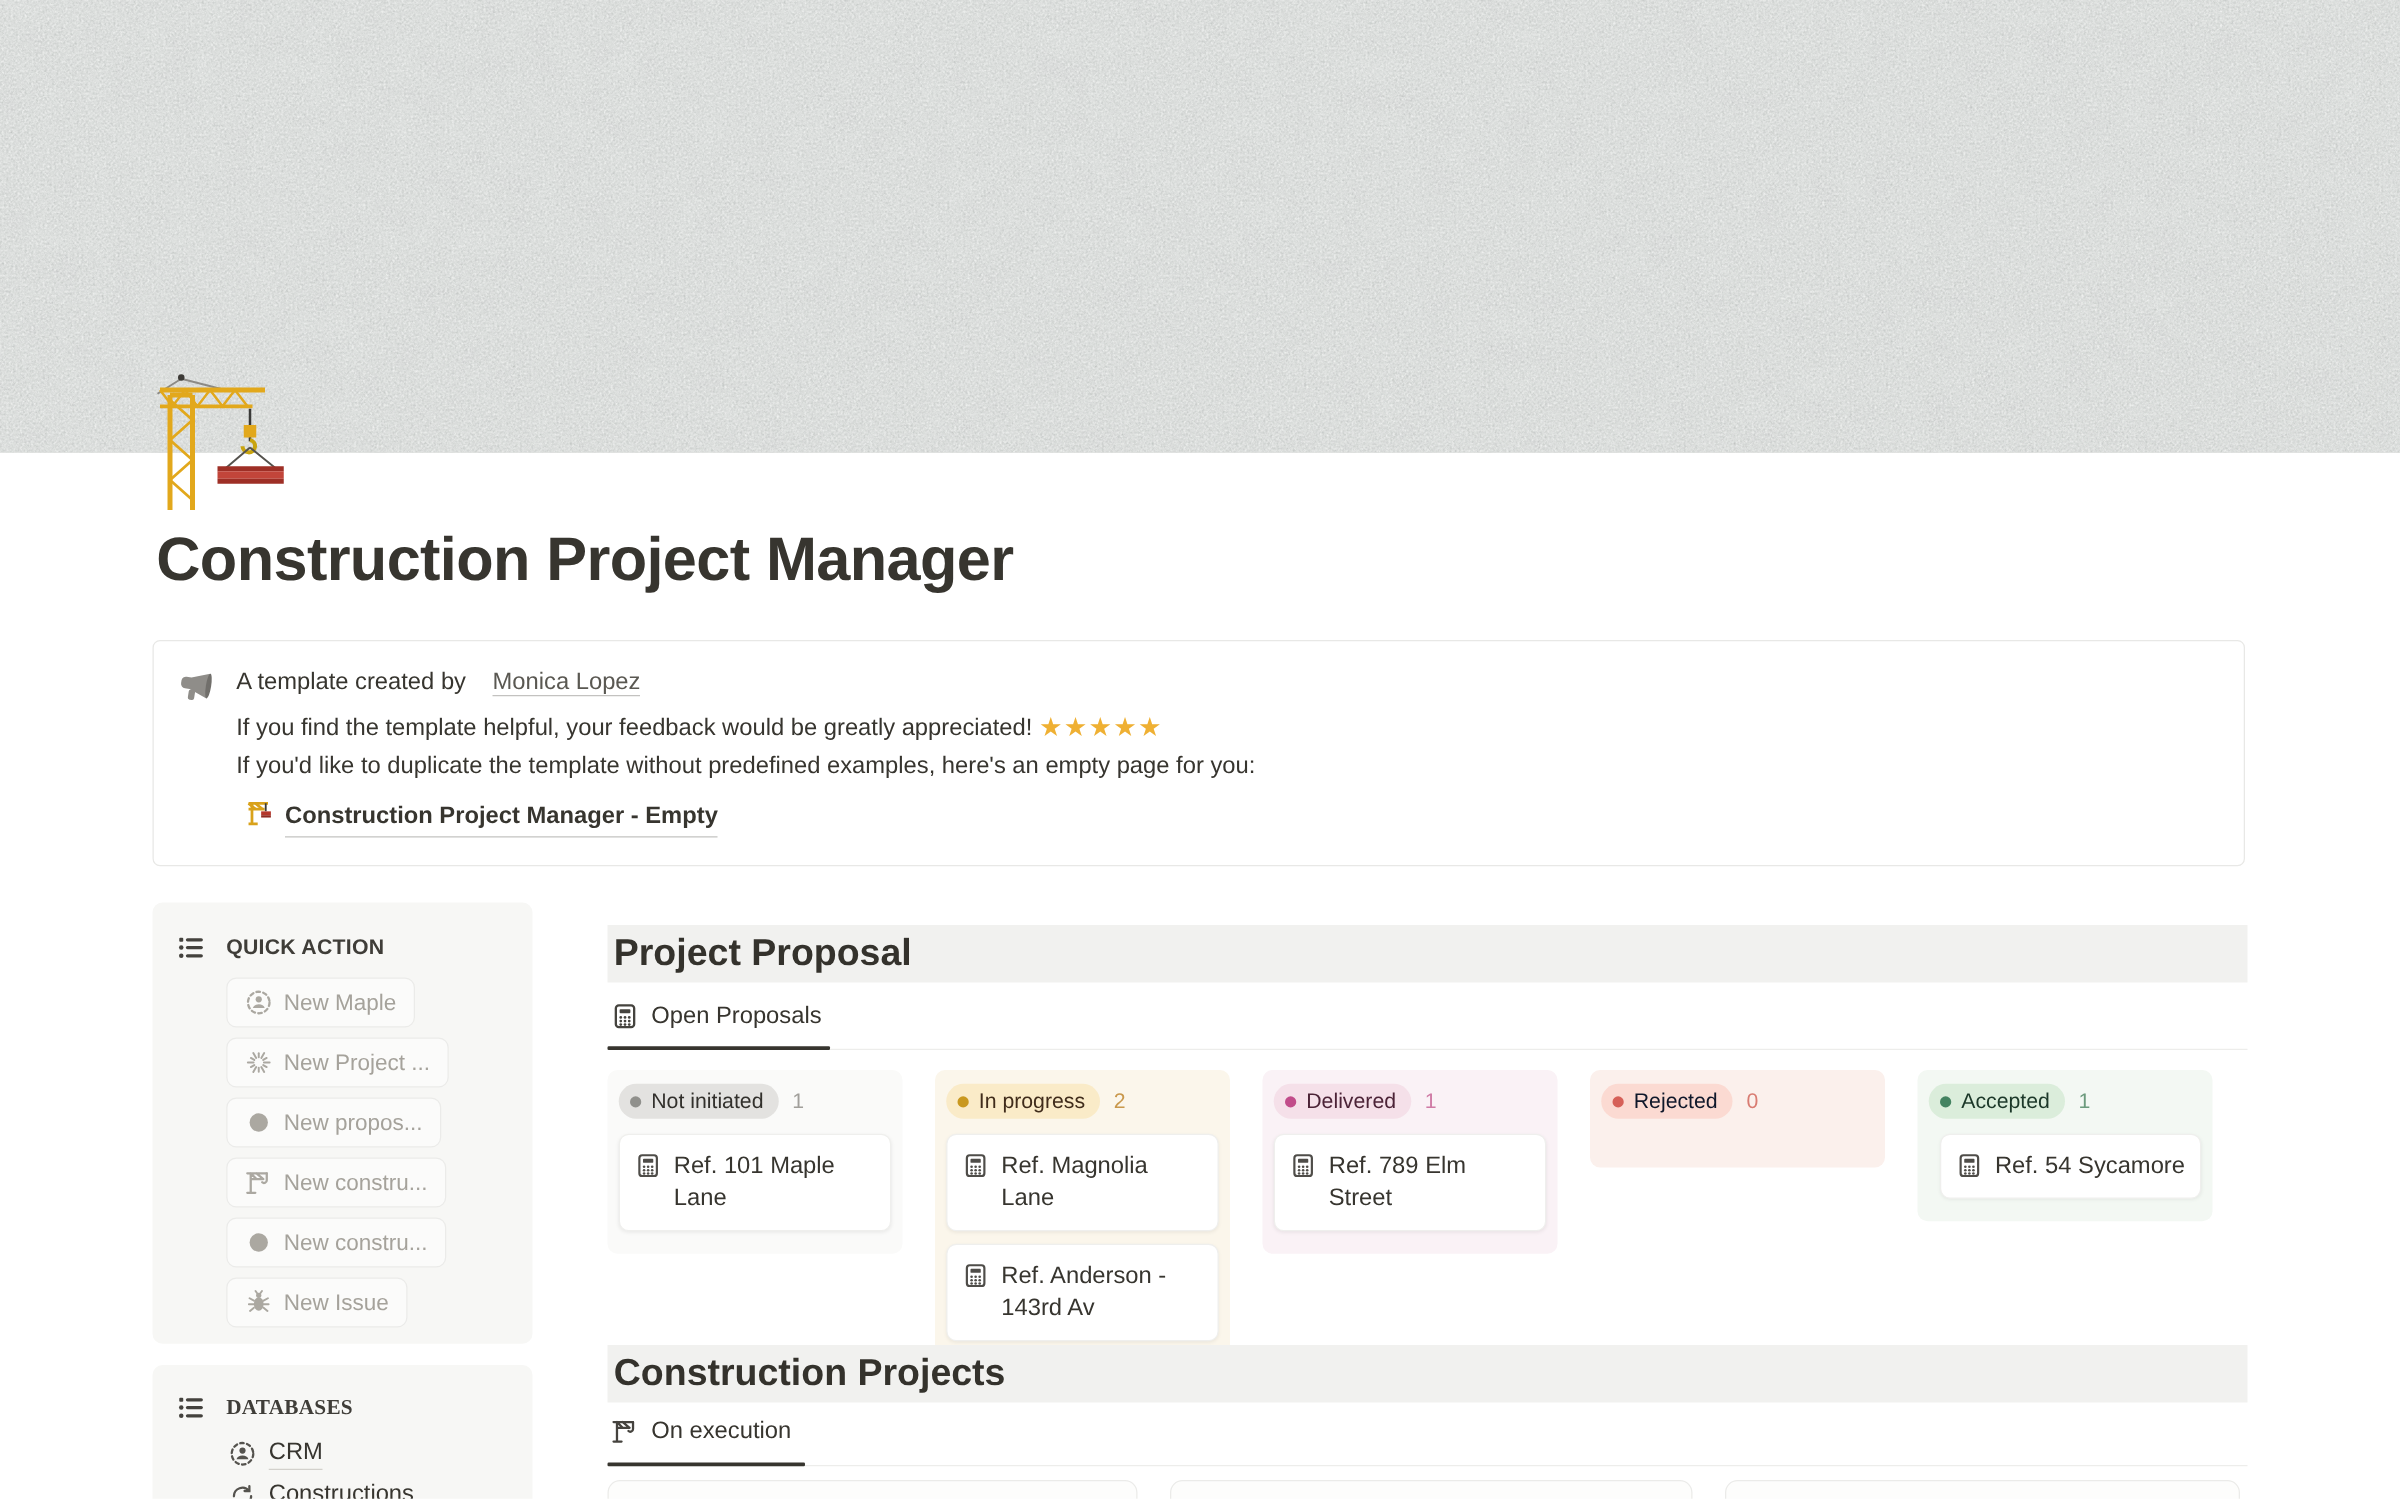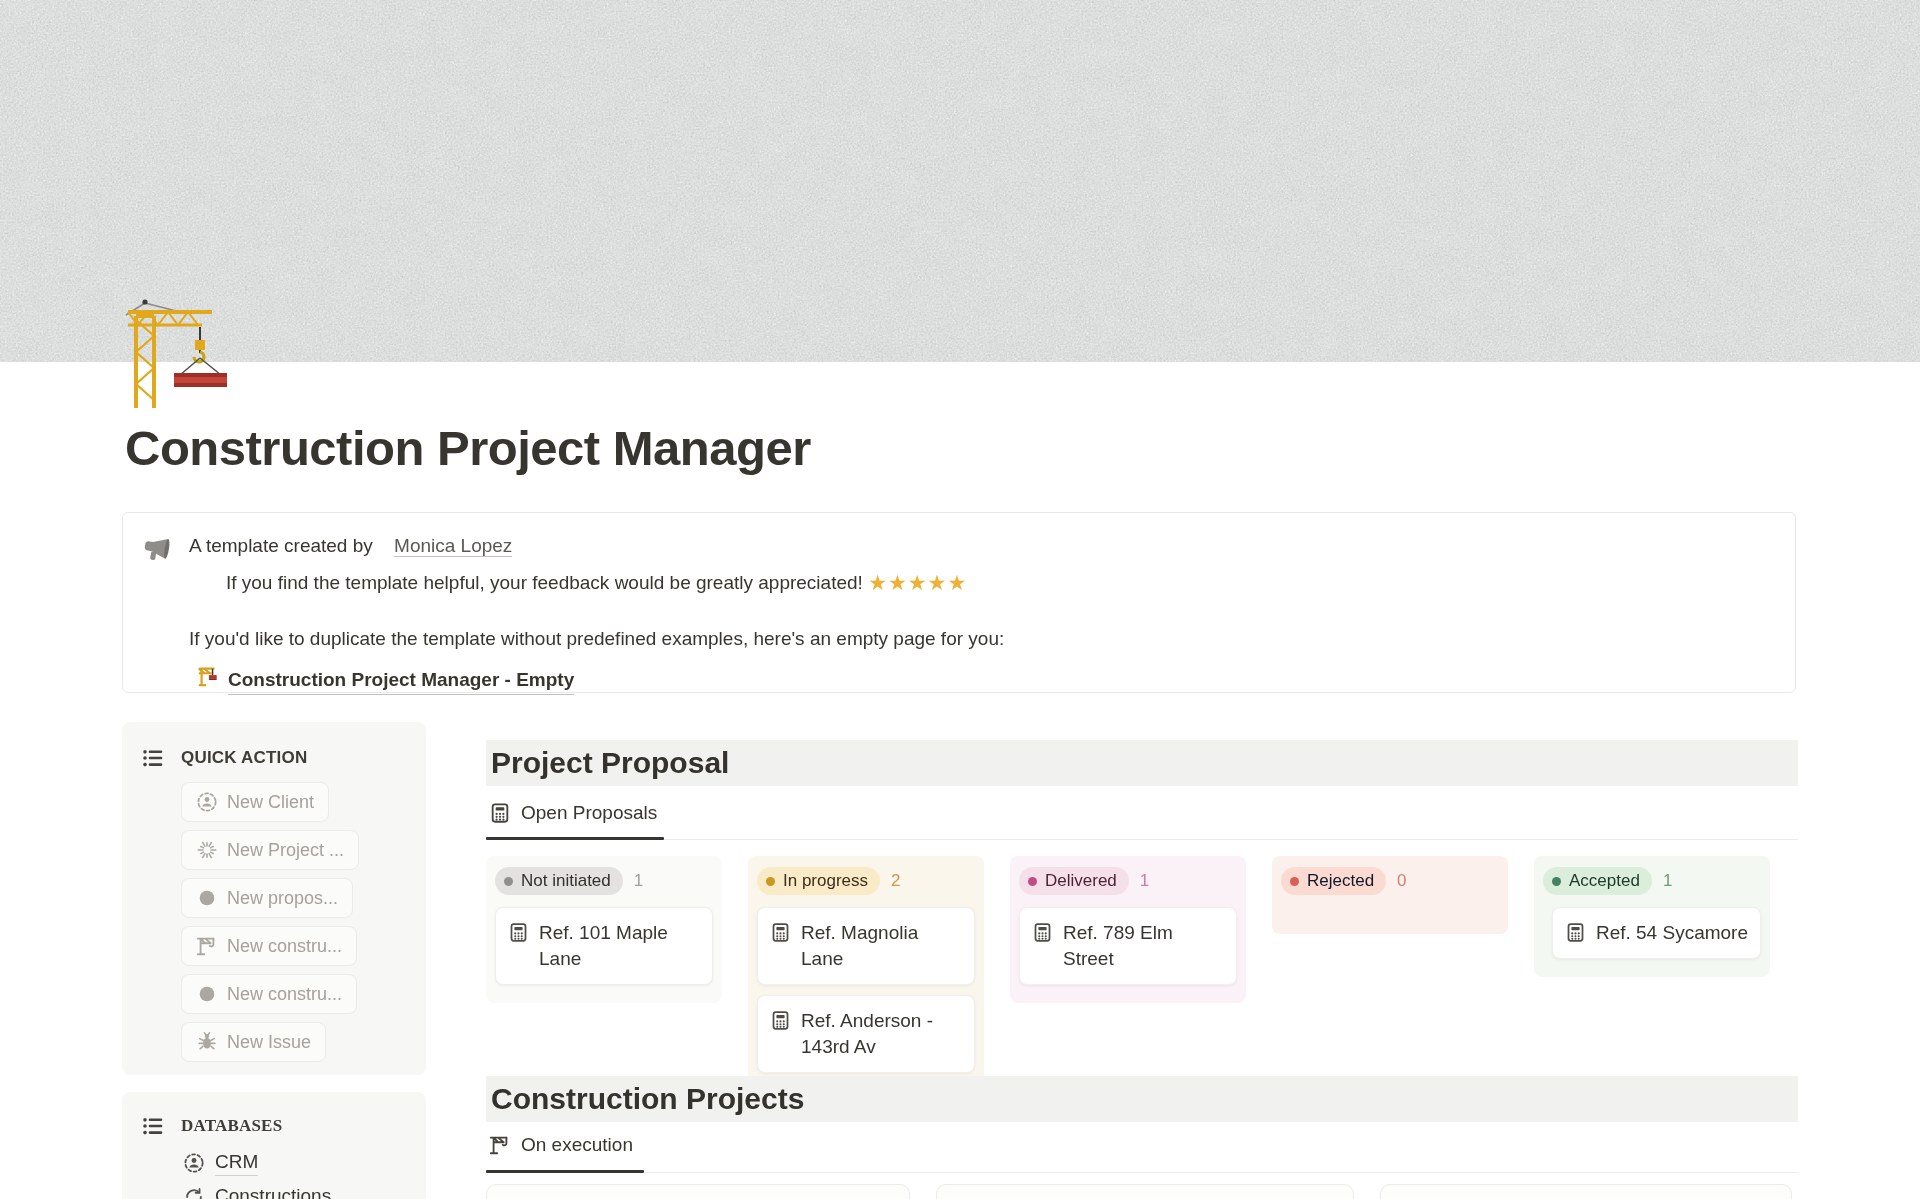--- a/index.html
+++ b/index.html
@@ -16,23 +16,23 @@
   .page-title { position:absolute; left:125px; top:420px; font-size:49px; font-weight:700; letter-spacing:-0.5px; color:#37352F; }
   
   .callout {
     position:absolute; left:122px; top:512px; width:1674px; height:181px;
     background:#fff; border:1px solid #E8E8E6; border-radius:6px;
     padding:19px 20px 18px 18px; display:flex; gap:16px;
   }
   .callout .c-icon { width:32px; flex:0 0 32px; padding-top:2px; }
   .callout .c-body { font-size:19px; line-height:28px; color:#37352F; }
   .c-row1 { margin-bottom:9px; }
-  .c-row2 { margin-bottom:28px;text-align:center; }
+  .c-row2 { margin-bottom:2px; }
   .c-row3 { margin-bottom:12px; }
-  .c-row4 { margin-left:8px; display:flex; align-items:center; gap:9px; }
+  .c-row4 { margin-left:8px; display:flex; gap:9px; }
   .inline-link { color:#37352F; border-bottom:1px solid rgba(55,53,47,0.3); cursor:pointer;margin-left:16px; }
   .author-link { color:#5a5852; }
   .stars { color:#EFB033; font-size:21px; letter-spacing:1px; vertical-align:-1px; }
   .empty-link { font-weight:700; border-bottom:1px solid rgba(55,53,47,0.3); cursor:pointer; }
   
   .side-panel {
     position:absolute; left:122px; width:304px; background:#F7F7F5; border-radius:8px;
   }
   .panel-qa { top:722px; height:353px; }
   .panel-db { top:1092px; height:140px; border-radius:8px 8px 0 0; }
@@ -183,21 +183,21 @@
   </div>
   <div class="qa-buttons" id="qa-buttons">
       <div class="qa-btn">
         <span class="b-icon">
           <svg viewBox="0 0 24 24" width="22" height="22">
             <circle cx="12" cy="12" r="9.4" fill="none" stroke="currentColor" stroke-width="2" stroke-dasharray="3.1 2.9" stroke-linecap="round"></circle>
             <circle cx="12" cy="9.2" r="2.7" fill="currentColor"></circle>
             <path d="M6.8,16.8 a5.4,4.4 0 0 1 10.4,0 z" fill="currentColor"></path>
           </svg>
         </span>
-        <span>New Client</span>
+        <span>New Maple</span>
       </div>
       <div class="qa-btn">
         <span class="b-icon">
           <svg viewBox="0 0 24 24" width="22" height="22">
             <g stroke="currentColor" stroke-width="1.7" stroke-linecap="round">
               <path d="M16.5,12 H21.5"></path>
               <path d="M15.9,14.25 L18.9,16"></path>
               <path d="M14.25,15.9 L16.75,20.2"></path>
               <path d="M12,16.5 V20"></path>
               <path d="M9.75,15.9 L7.25,20.2"></path>

